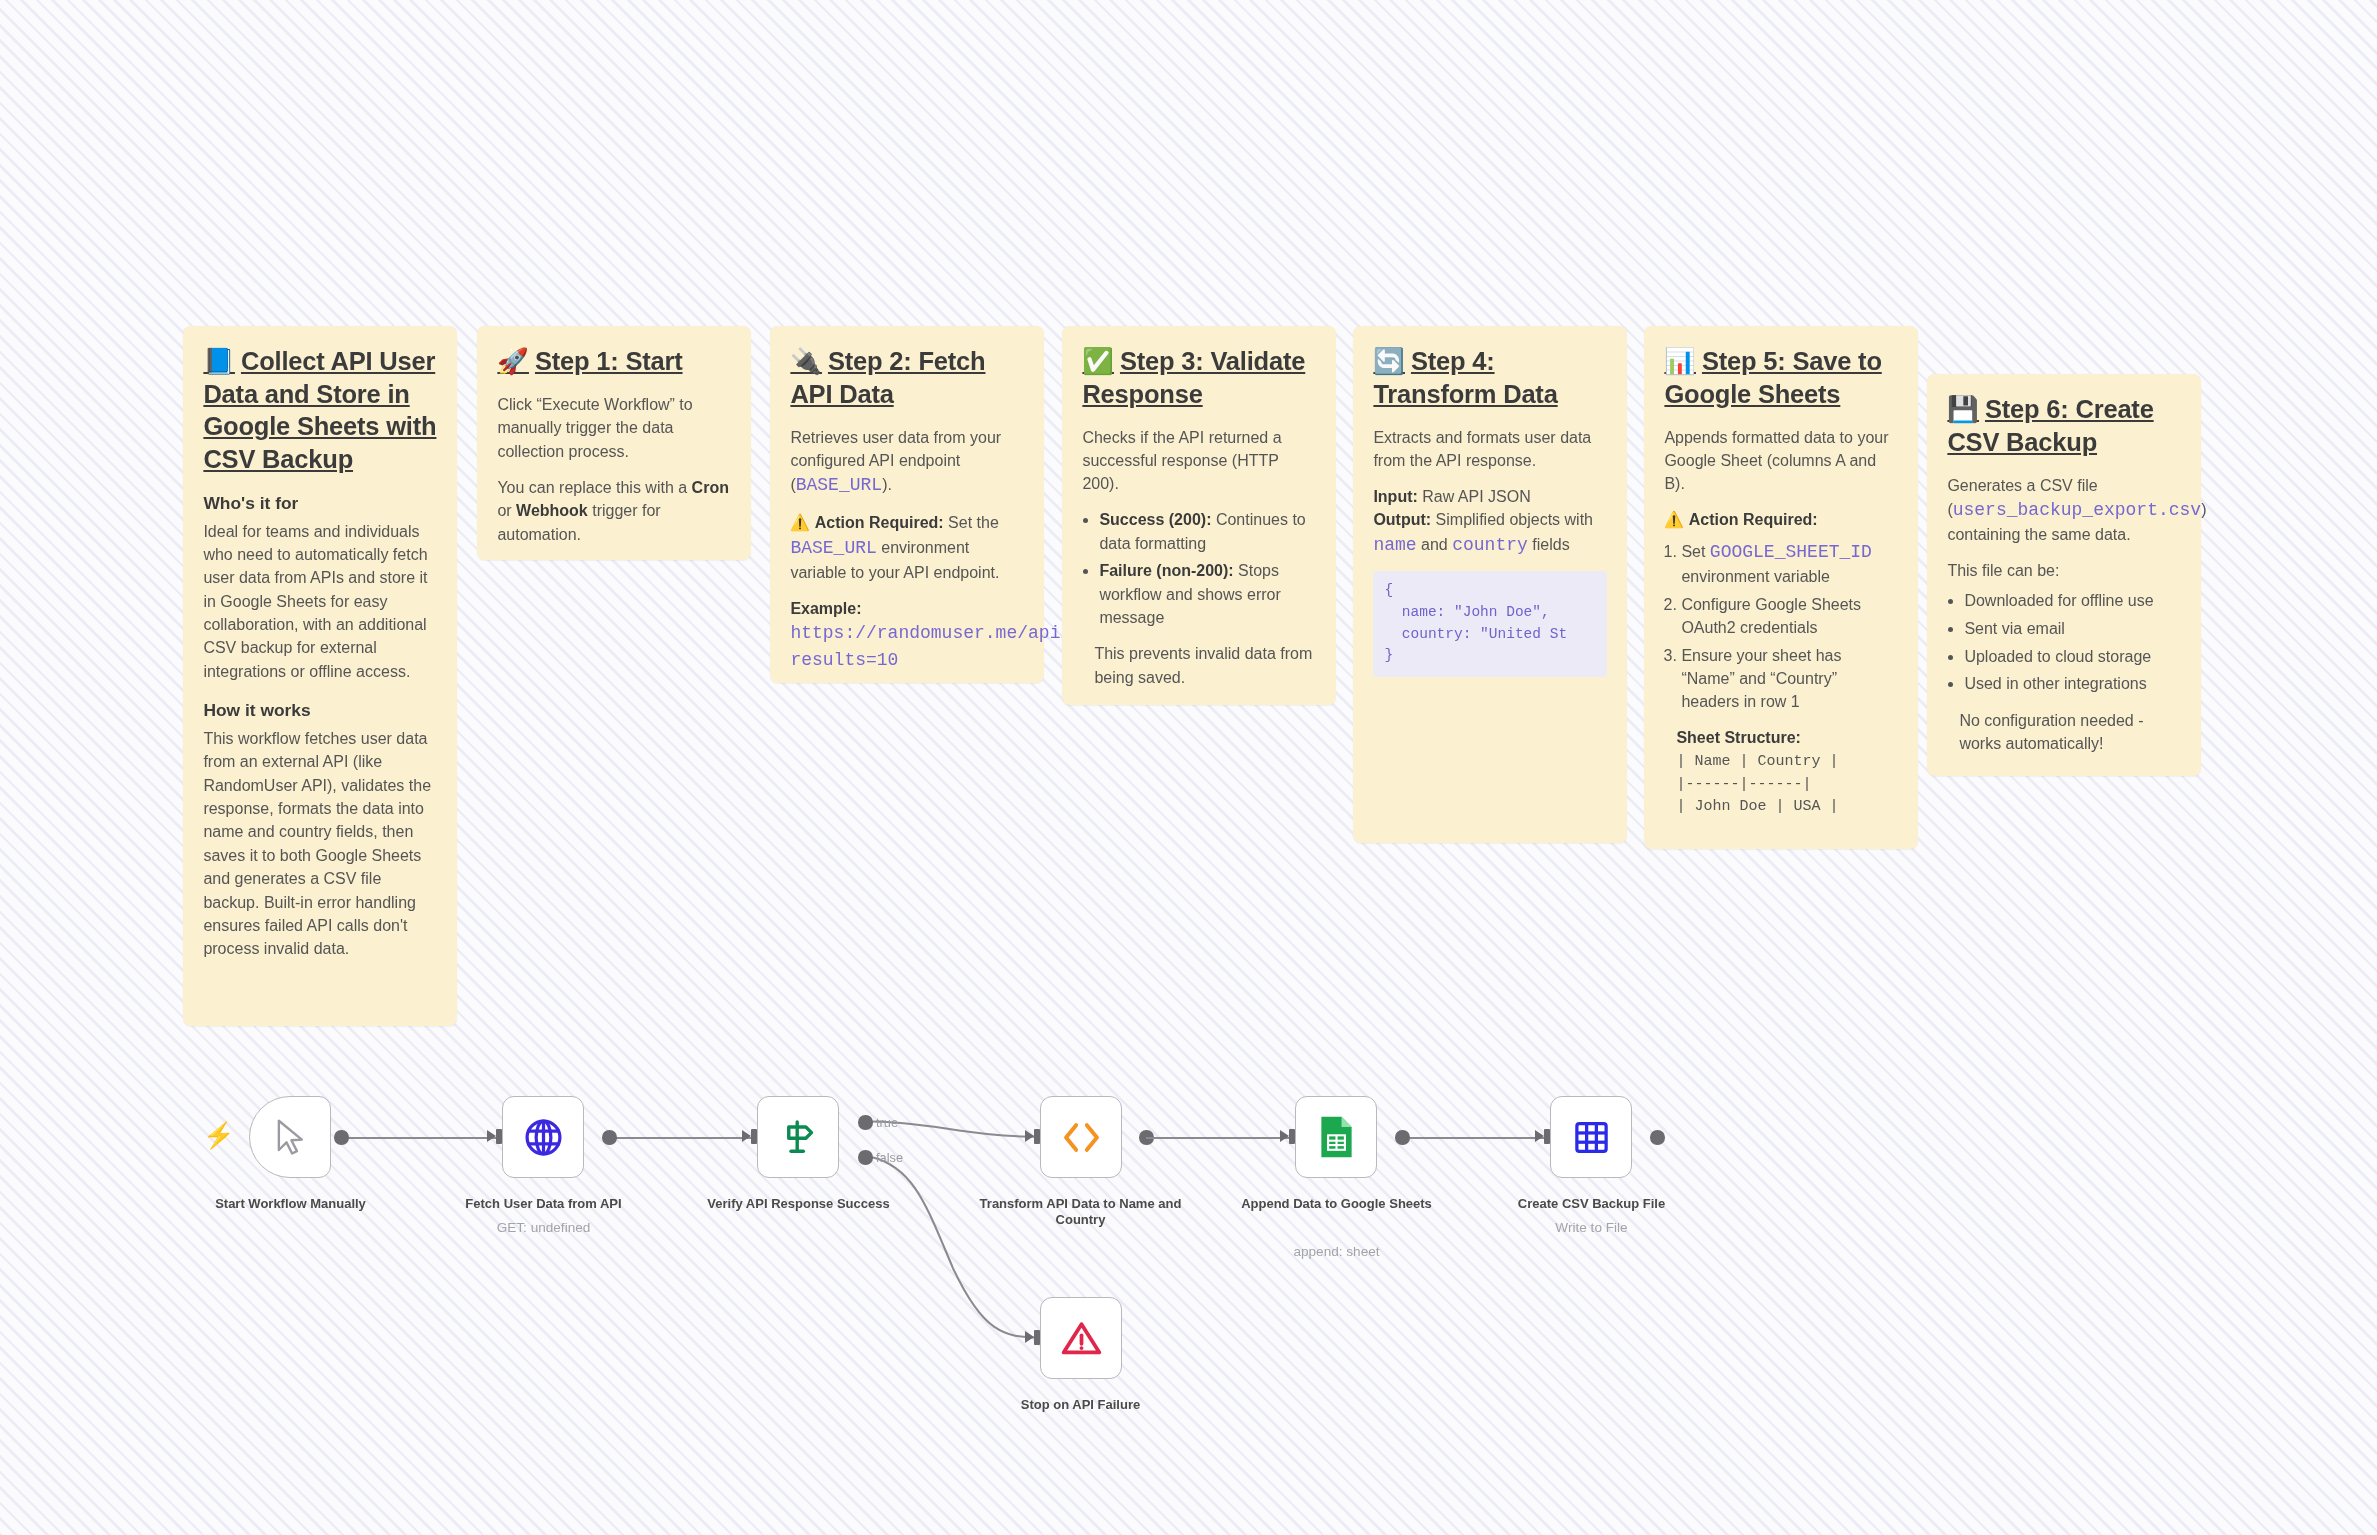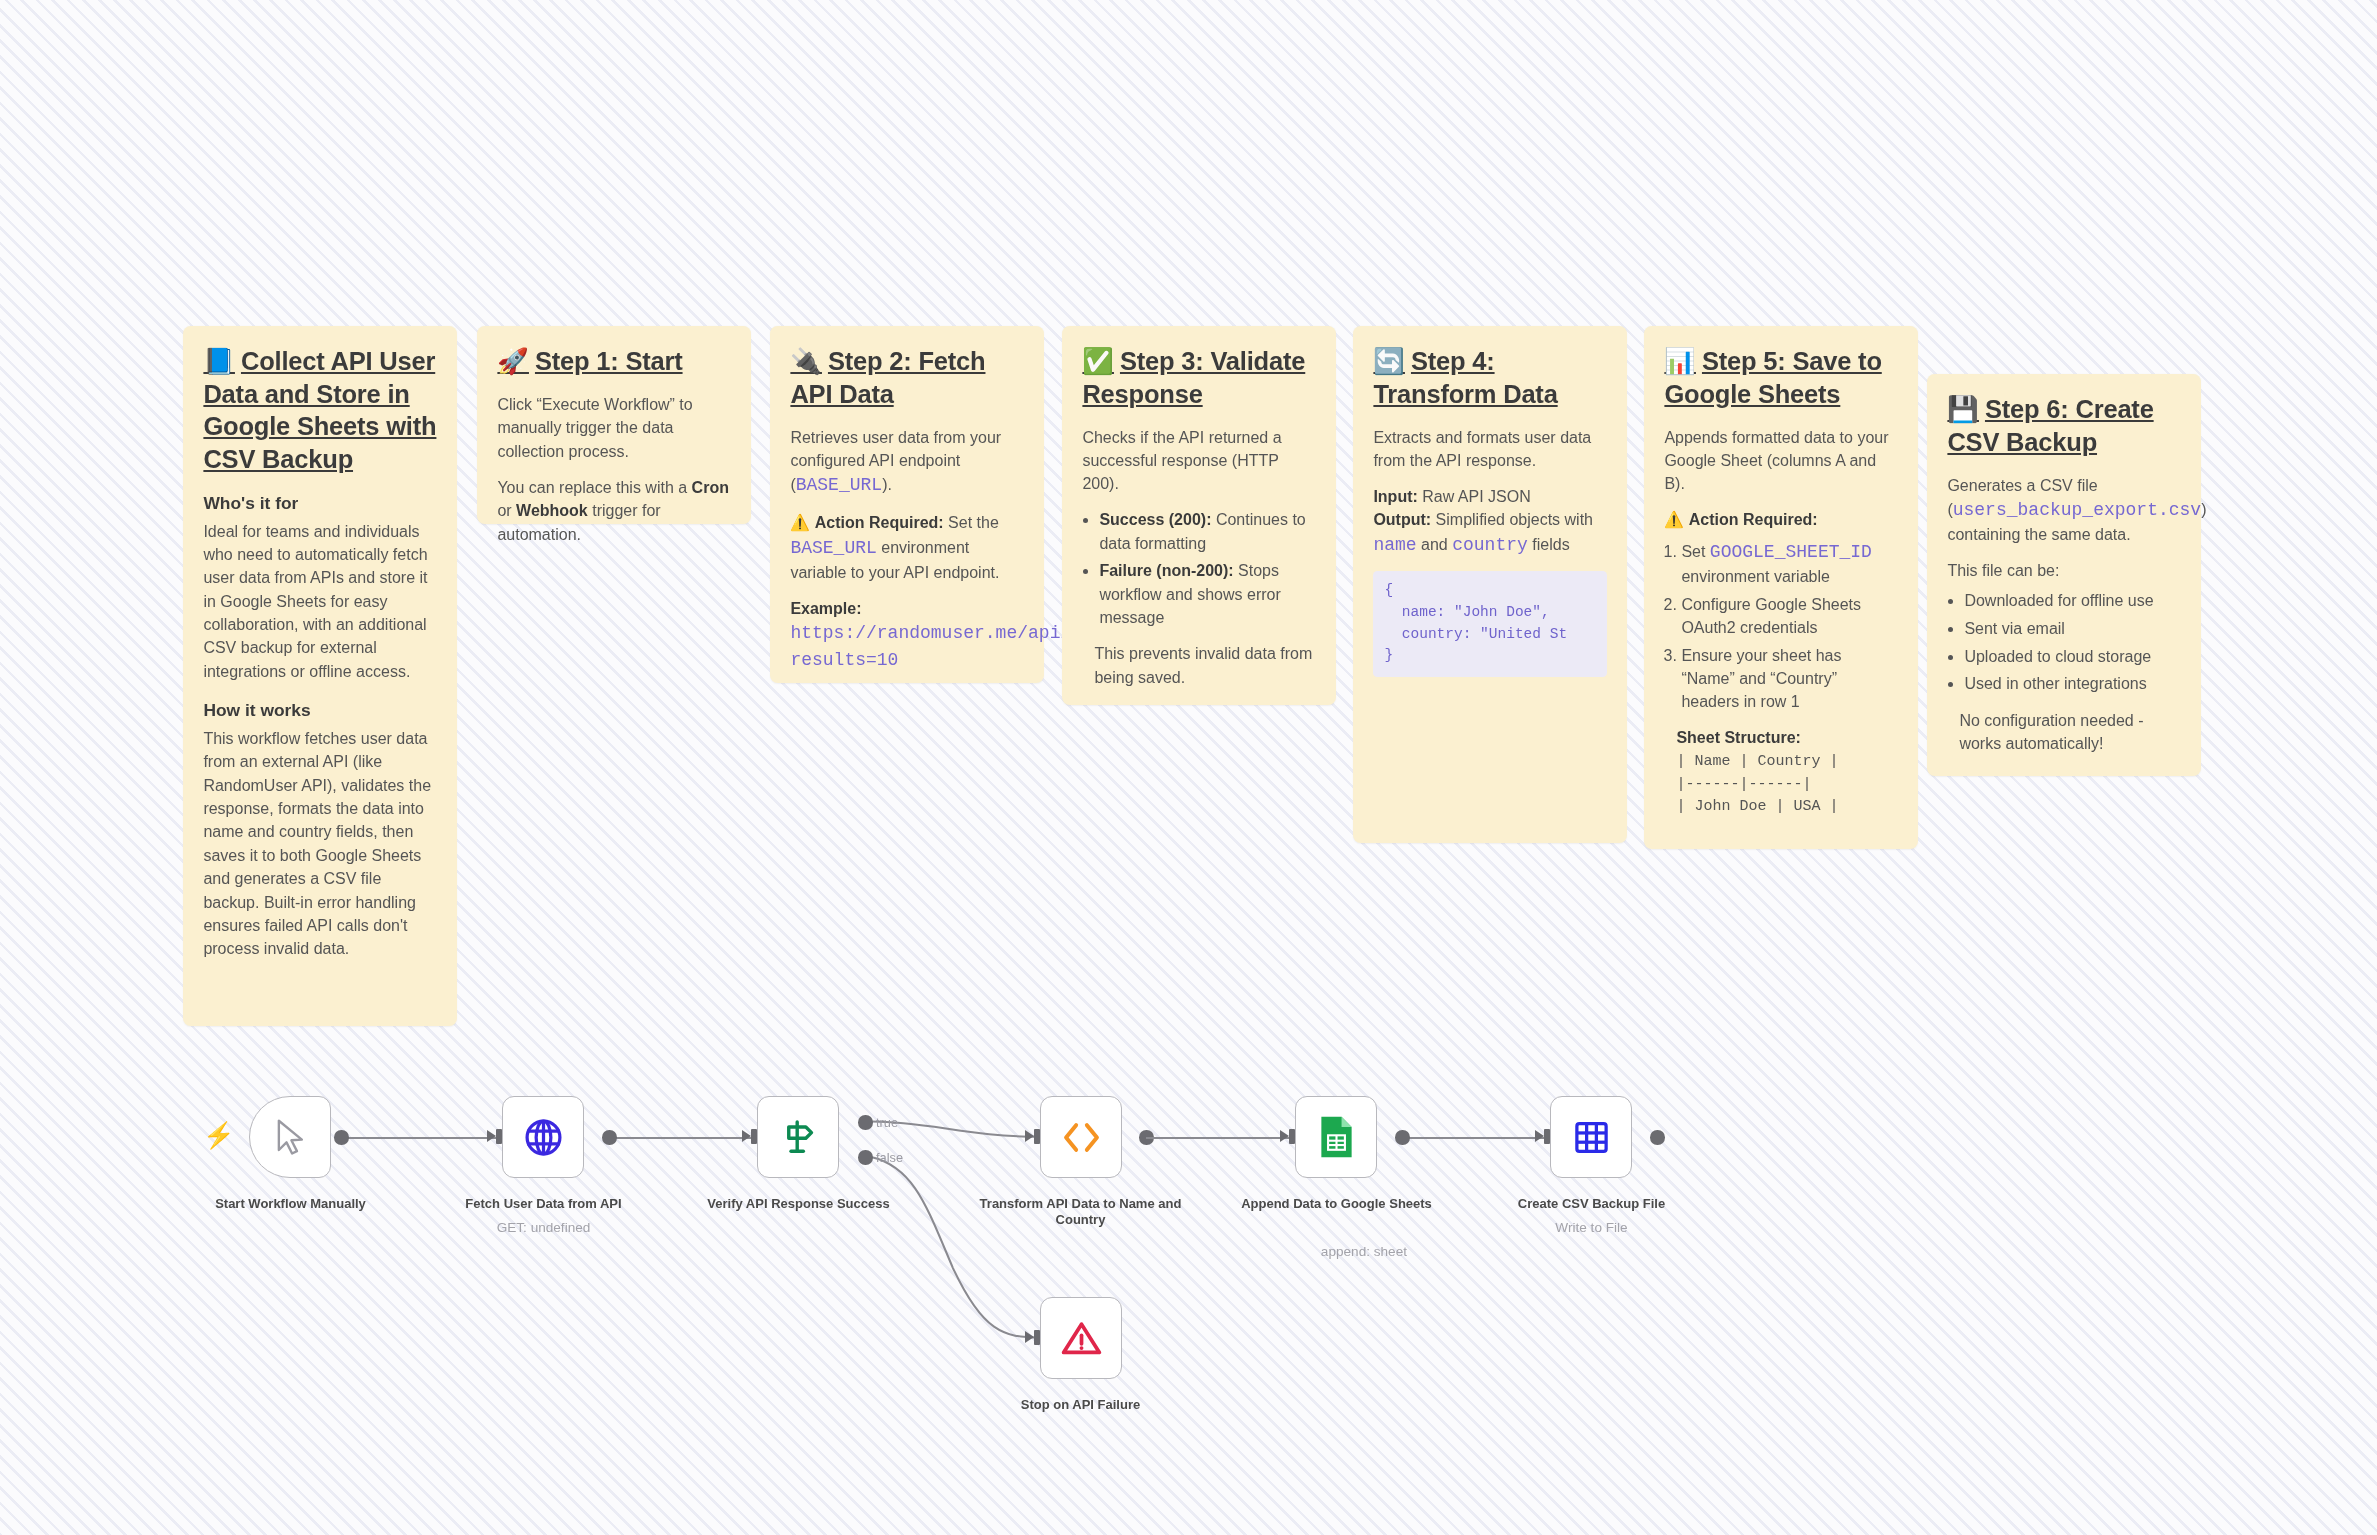--- a/index.html
+++ b/index.html
@@ -163,21 +163,21 @@
 <div id="canvas">
 
   <div class="note" style="left:183px; top:326px; width:274px; height:700px;">
     <div class="note-title"><span class="emo">📘</span><span>Collect API User Data and Store in Google Sheets with CSV Backup</span></div>
     <h4>Who's it for</h4>
     <p>Ideal for teams and individuals who need to automatically fetch user data from APIs and store it in Google Sheets for easy collaboration, with an additional CSV backup for external integrations or offline access.</p>
     <h4>How it works</h4>
     <p>This workflow fetches user data from an external API (like RandomUser API), validates the response, formats the data into name and country fields, then saves it to both Google Sheets and generates a CSV file backup. Built-in error handling ensures failed API calls don't process invalid data.</p>
   </div>
 
-  <div class="note" style="left:477px; top:326px; width:274px; height:198px;">
+  <div class="note" style="left:477px; top:326px; width:274px; height:234px;">
     <div class="note-title"><span class="emo">🚀</span><span>Step 1: Start</span></div>
     <p>Click “Execute Workflow” to manually trigger the data collection process.</p>
     <p><span>You can replace this with a </span><b>Cron</b><span> or </span><b>Webhook</b><span> trigger for automation.</span></p>
   </div>
 
   <div class="note" style="left:770px; top:326px; width:274px; height:357px;">
     <div class="note-title"><span class="emo">🔌</span><span>Step 2: Fetch API Data</span></div>
     <p><span>Retrieves user data from your configured API endpoint (</span><span class="code-inline">BASE_URL</span><span>).</span></p>
     <p><span class="emo">⚠️</span> <b>Action Required:</b><span> Set the </span><span class="code-inline">BASE_URL</span><span> environment variable to your API endpoint.</span></p>
     <p><b>Example:</b><br><span class="code-inline">https://randomuser.me/api/?results=10</span></p>
@@ -299,21 +299,21 @@
       <path d="M2 1 H14 L20 7 V25 H2 Z" fill="#1ca84f"></path>
       <path d="M14 1 L20 7 H14 Z" fill="#8fe3ad"></path>
       <rect x="6" y="12" width="10" height="8.6" fill="none" stroke="#ffffff" stroke-width="1.25"></rect>
       <line x1="6" y1="15.2" x2="16" y2="15.2" stroke="#ffffff" stroke-width="1.25"></line>
       <line x1="6" y1="17.8" x2="16" y2="17.8" stroke="#ffffff" stroke-width="1.25"></line>
       <line x1="11" y1="12" x2="11" y2="20.6" stroke="#ffffff" stroke-width="1.25"></line>
     </svg>
   </div>
   <div class="port" style="left:1395px; top:1130px;"></div>
   <div class="node-label" style="left:1230px; top:1196px;">Append Data to Google Sheets</div>
-  <div class="node-sub" style="left:1194px; top:1244px;text-align:right;">append: sheet</div>
+  <div class="node-sub" style="left:1230px; top:1244px;">append: sheet</div>
 
   <div class="arrow-cap" style="left:1544px; top:1129px;"></div>
   <div class="arrow-in" style="left:1535px; top:1130px;"></div>
   <div class="node" style="left:1550px; top:1096px;">
     <svg width="39" height="39" viewBox="0 0 24 24">
       <rect x="3" y="3.5" width="18" height="17" rx="1.5" fill="none" stroke="#2a2ae8" stroke-width="2"></rect>
       <line x1="3" y1="9.2" x2="21" y2="9.2" stroke="#2a2ae8" stroke-width="2"></line>
       <line x1="3" y1="14.9" x2="21" y2="14.9" stroke="#2a2ae8" stroke-width="2"></line>
       <line x1="9" y1="3.5" x2="9" y2="20.5" stroke="#2a2ae8" stroke-width="2"></line>
       <line x1="15" y1="3.5" x2="15" y2="20.5" stroke="#2a2ae8" stroke-width="2"></line>

